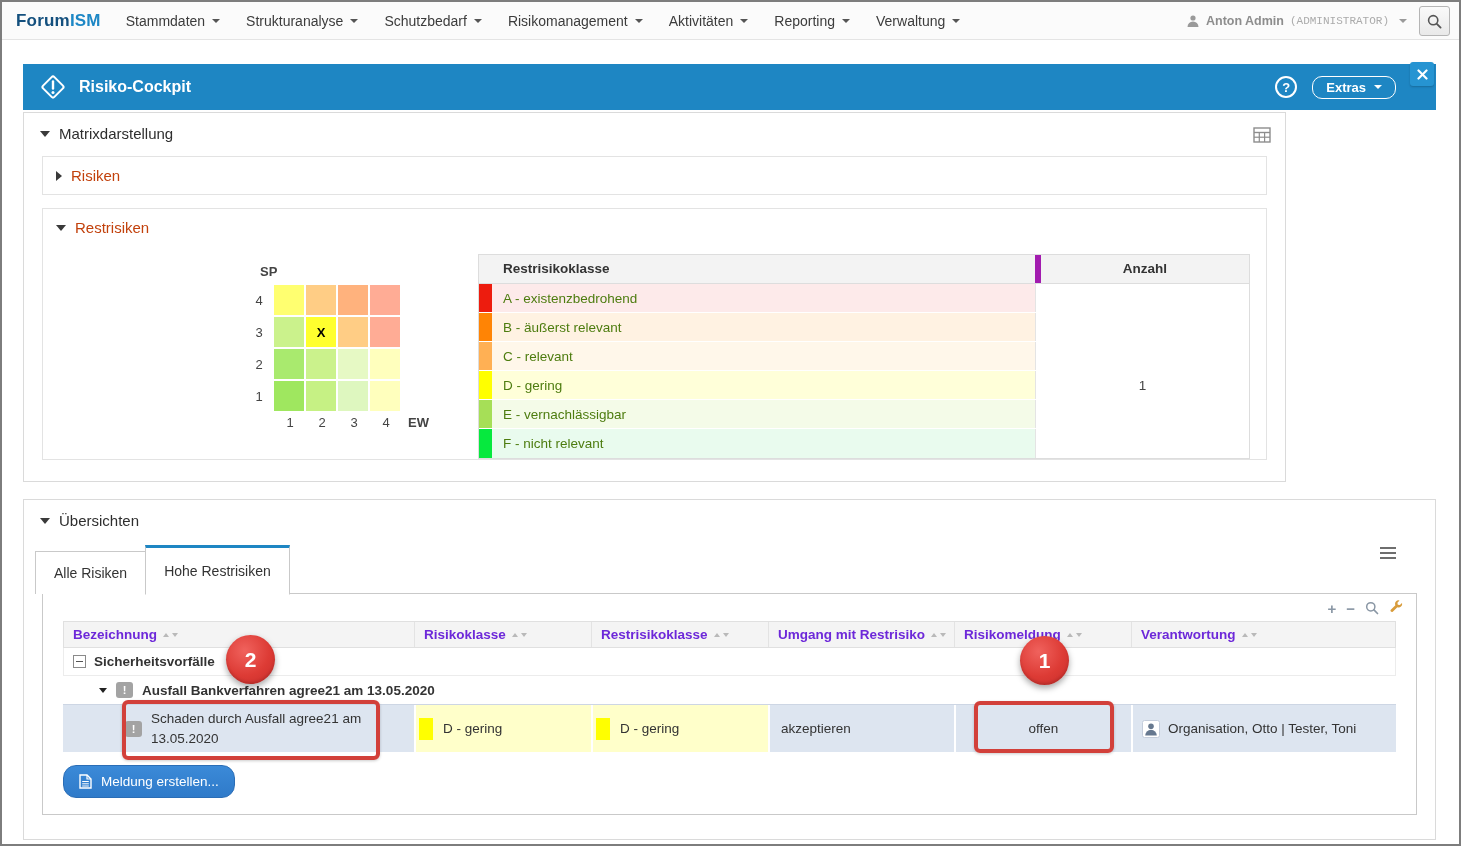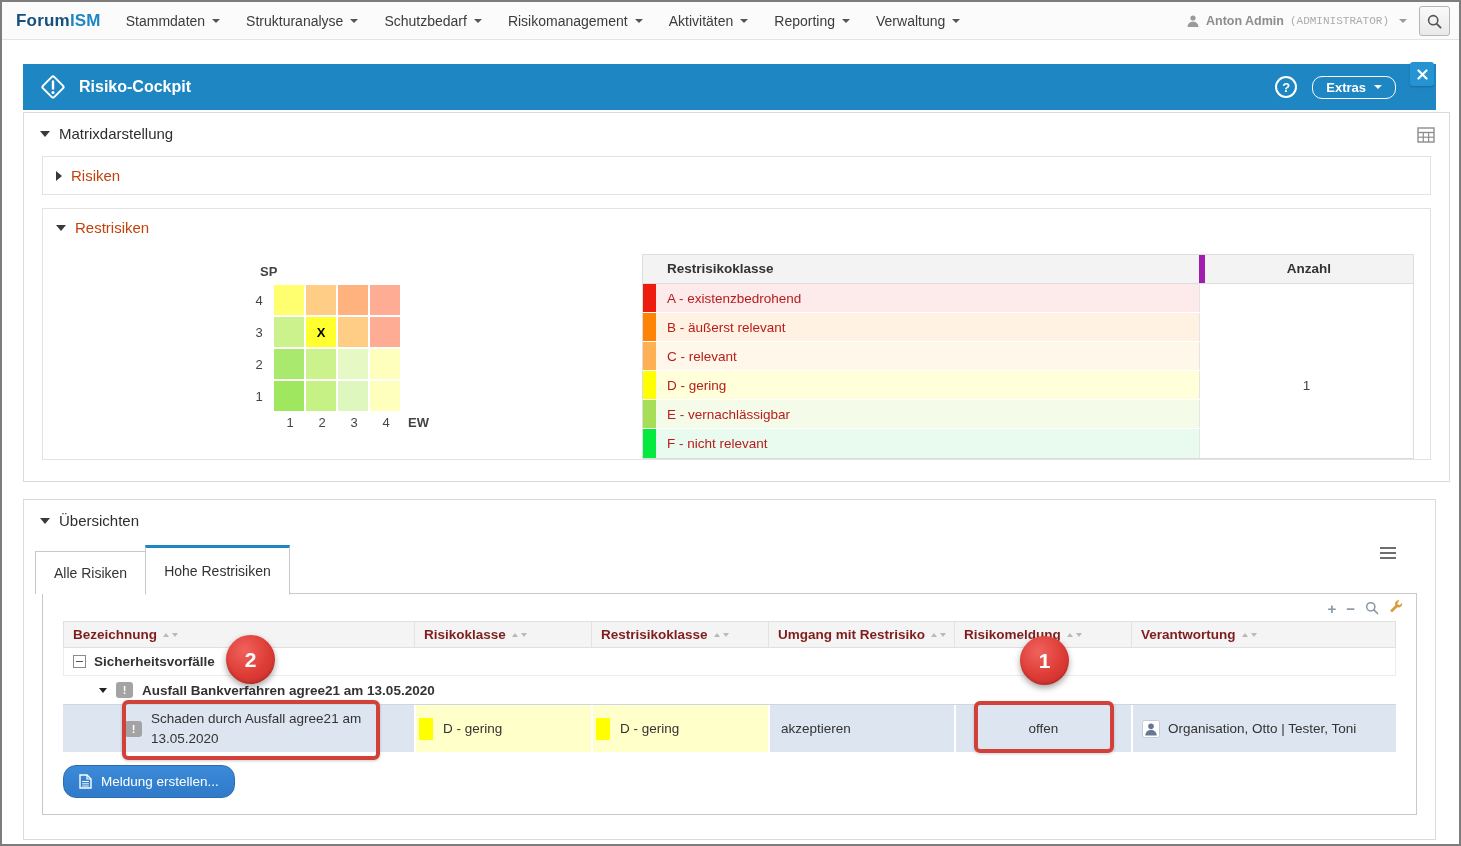--- a/index.html
+++ b/index.html
@@ -30,21 +30,21 @@
   .cockpit-bar { position:absolute; left:21px; top:62px; width:1413px; height:46px; background:#1e86c3; display:flex; align-items:center; color:#fff; }
   .cockpit-icon { margin-left:16px; display:flex; }
   .cockpit-title { margin-left:12px; font-size:16px; font-weight:bold; }
   .bar-right { margin-left:auto; display:flex; align-items:center; gap:15px; margin-right:40px; }
   .help-btn { width:22px; height:22px; border:2px solid #fff; border-radius:50%; display:flex; align-items:center; justify-content:center; font-size:13px; font-weight:bold; cursor:pointer; }
   .extras-btn { border:1px solid #fff; border-radius:10px; padding:3px 13px; font-size:13px; font-weight:bold; display:flex; align-items:center; gap:8px; cursor:pointer; }
   .extras-btn .caret { border-top-color:#fff; }
   .close-btn { position:absolute; right:25px; top:60px; width:24px; height:24px; background:#2694d2; border-radius:3px; display:flex; align-items:center; justify-content:center; z-index:6; cursor:pointer; box-shadow:0 1px 2px rgba(0,0,0,.2); }
 
   
-  .panel1 { position:absolute; left:21px; top:110px; width:1427px; height:370px; border:1px solid #dadada; background:#fff; overflow:hidden; }
+  .panel1 { position:absolute; left:21px; top:110px; width:1263px; height:370px; border:1px solid #dadada; background:#fff; overflow:hidden; }
   .sec-head { display:flex; align-items:center; gap:9px; padding:12px 16px 8px; font-size:15px; color:#2e2e2e; cursor:pointer; position:relative; }
   .tri-down { width:0; height:0; border-left:5px solid transparent; border-right:5px solid transparent; border-top:6px solid #3a3a3a; }
   .tri-right { width:0; height:0; border-top:5px solid transparent; border-bottom:5px solid transparent; border-left:6px solid #3a3a3a; }
   .grid-icon { position:absolute; right:14px; top:14px; cursor:pointer; }
   .box { margin:6px 18px 0; border:1px solid #e3e3e3; background:#fff; }
   .box-head { display:flex; align-items:center; gap:9px; padding:10px 13px; font-size:15px; color:#c2410c; cursor:pointer; }
   .restr-box { margin-top:13px; }
   .restr-content { display:flex; padding:8px 0 0; }
 
   
@@ -59,36 +59,36 @@
 
   
   .rt { margin-left:auto; margin-right:16px; width:772px; border:1px solid #ddd; font-size:13.5px; align-self:flex-start; }
   .rt-head { display:flex; height:29px; background:#f3f3f3; border-bottom:1px solid #ddd; font-weight:bold; color:#333; }
   .rt-head .c1 { flex:1; line-height:28px; padding-left:24px; }
   .rt-head .c2 { width:214px; border-left:6px solid #a21caf; text-align:center; line-height:28px; }
   .rt-row { display:flex; height:29px; border-bottom:1px solid #fff; }
   .rt-row:last-child { border-bottom:none;justify-content:flex-end; }
   .rt-main { flex:1; display:flex; align-items:center; }
   .rt-bar { width:13px; height:100%; }
-  .rt-label { padding-left:11px; color:#b91c1c; }
+  .rt-label { padding-left:11px; color:#4d7c0f; }
   .rt-count { width:214px; border-left:1px solid #e4e4e4; background:#fff; text-align:center; line-height:29px; color:#444; }
 
   
   .panel2 { position:absolute; left:21px; top:497px; width:1413px; height:341px; border:1px solid #dadada; background:#fff; overflow:hidden; }
   .tabs { position:relative; z-index:2; display:flex; align-items:flex-end; margin:8px 0 -1px 11px; }
   .tab { background:#fff; font-size:14px; color:#333; cursor:pointer; display:flex; align-items:center; }
   .tab-inactive { border:1px solid #c9c9c9; border-bottom:none; height:43px; padding:0 18px; }
   .tab-active { border:1px solid #c9c9c9; border-top:3px solid #1e86c3; border-bottom:1px solid #fff; height:50px; padding:0 18px; margin-left:-1px; margin-bottom:-1px; }
   .list-icon { position:absolute; right:38px; top:46px; cursor:pointer; }
   .tab-panel { margin:0 18px; border:1px solid #c9c9c9; height:222px; position:relative; background:#fff; }
   .tbl-tools { position:absolute; top:6px; right:12px; display:flex; gap:10px; align-items:center; }
   .tool { color:#8a97a5; font-size:15px; font-weight:bold; cursor:pointer; line-height:1; }
 
   .otable { margin:27px 20px 0; font-size:13.5px; }
-  .oh { display:flex; height:27px; background:#f4f4f4; border:1px solid #e0e0e0; font-weight:bold; color:#7f1d1d; }
+  .oh { display:flex; height:27px; background:#f4f4f4; border:1px solid #e0e0e0; font-weight:bold; color:#6d28d9; }
   .ohc { display:flex; align-items:center; padding-left:9px; border-right:1px solid #e3e3e3; gap:6px; cursor:pointer; }
   .ohc:last-child { border-right:none; }
   .w1{width:351px;} .w2{width:177px;} .w3{width:177px;} .w4{width:186px;} .w5{width:177px;} .w6{flex:1;}
   .sort { display:inline-flex; gap:3px; align-items:center; }
   .s-up { width:0;height:0;border-left:3.5px solid transparent;border-right:3.5px solid transparent;border-bottom:4.5px solid #b9b9b9; }
   .s-down { width:0;height:0;border-left:3.5px solid transparent;border-right:3.5px solid transparent;border-top:4.5px solid #b9b9b9; }
 
   .grow { display:flex; align-items:center; height:28px; border:1px solid #ececec; border-top:none; padding-left:9px; gap:8px; font-weight:bold; color:#333; cursor:pointer; }
   .collapse-box { width:13px; height:13px; border:1px solid #8a8a8a; position:relative; background:#fff; cursor:pointer; }
   .collapse-box::after { content:""; position:absolute; left:2px; right:2px; top:5px; height:1px; background:#555; }

